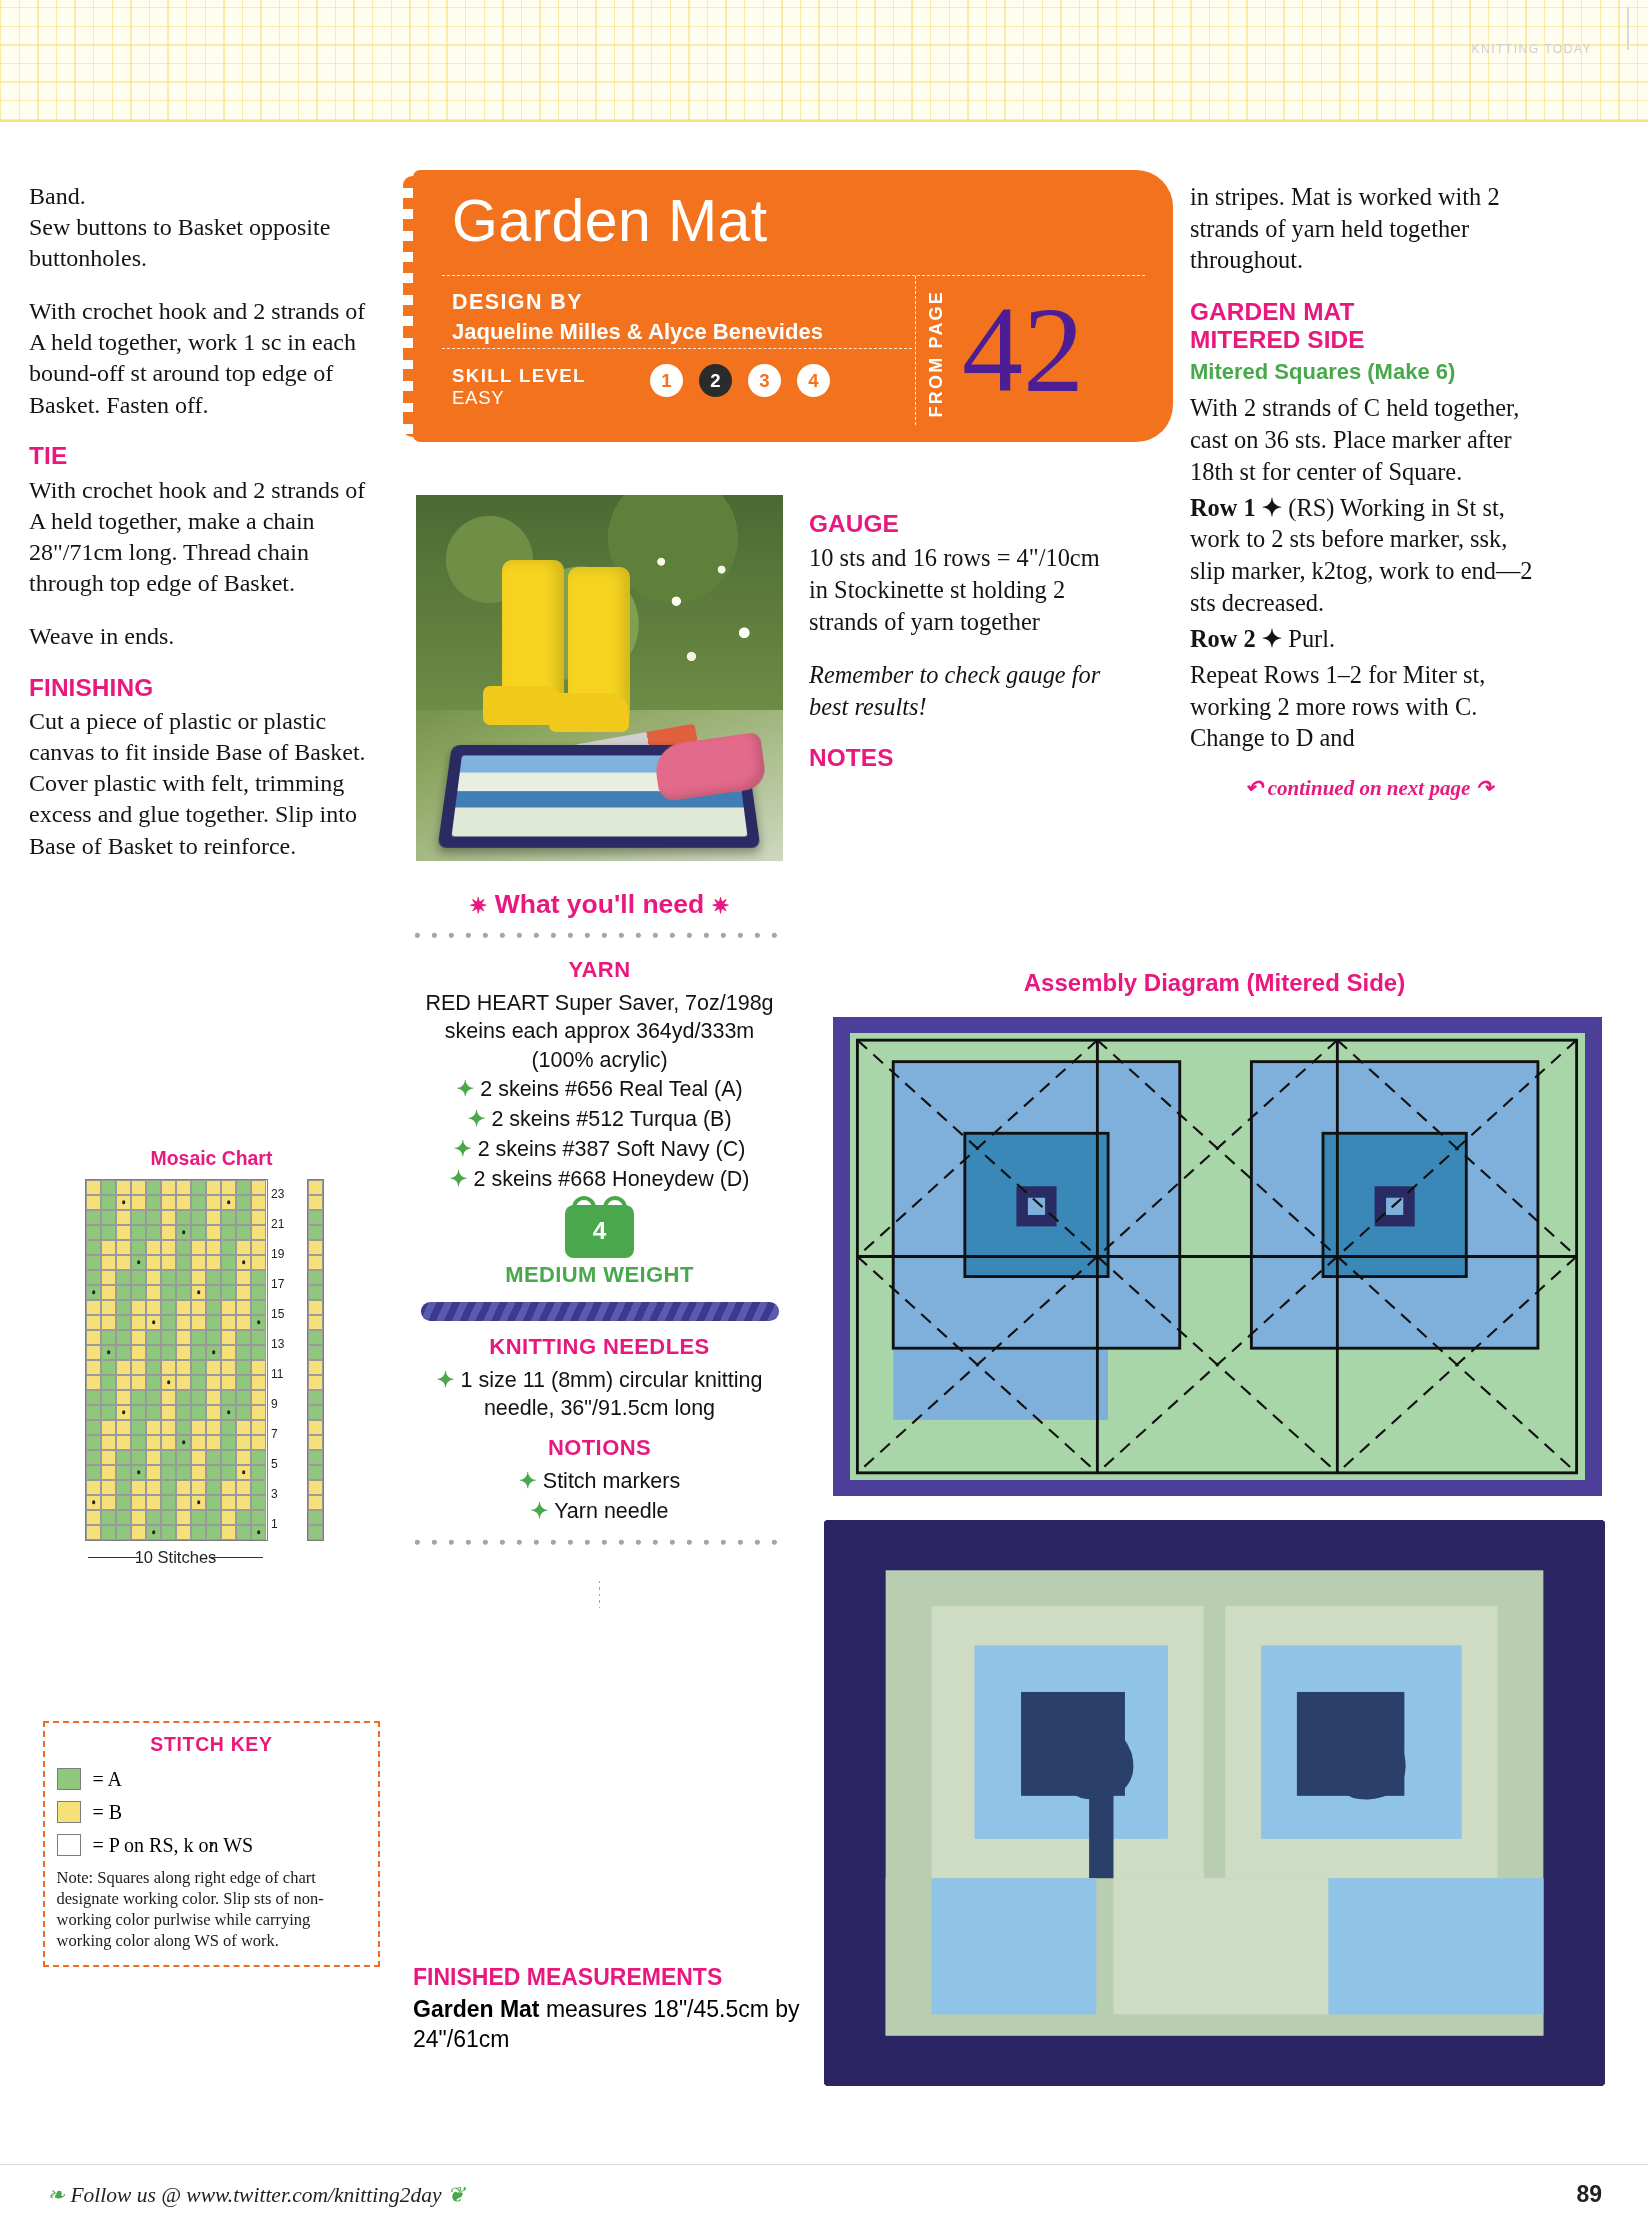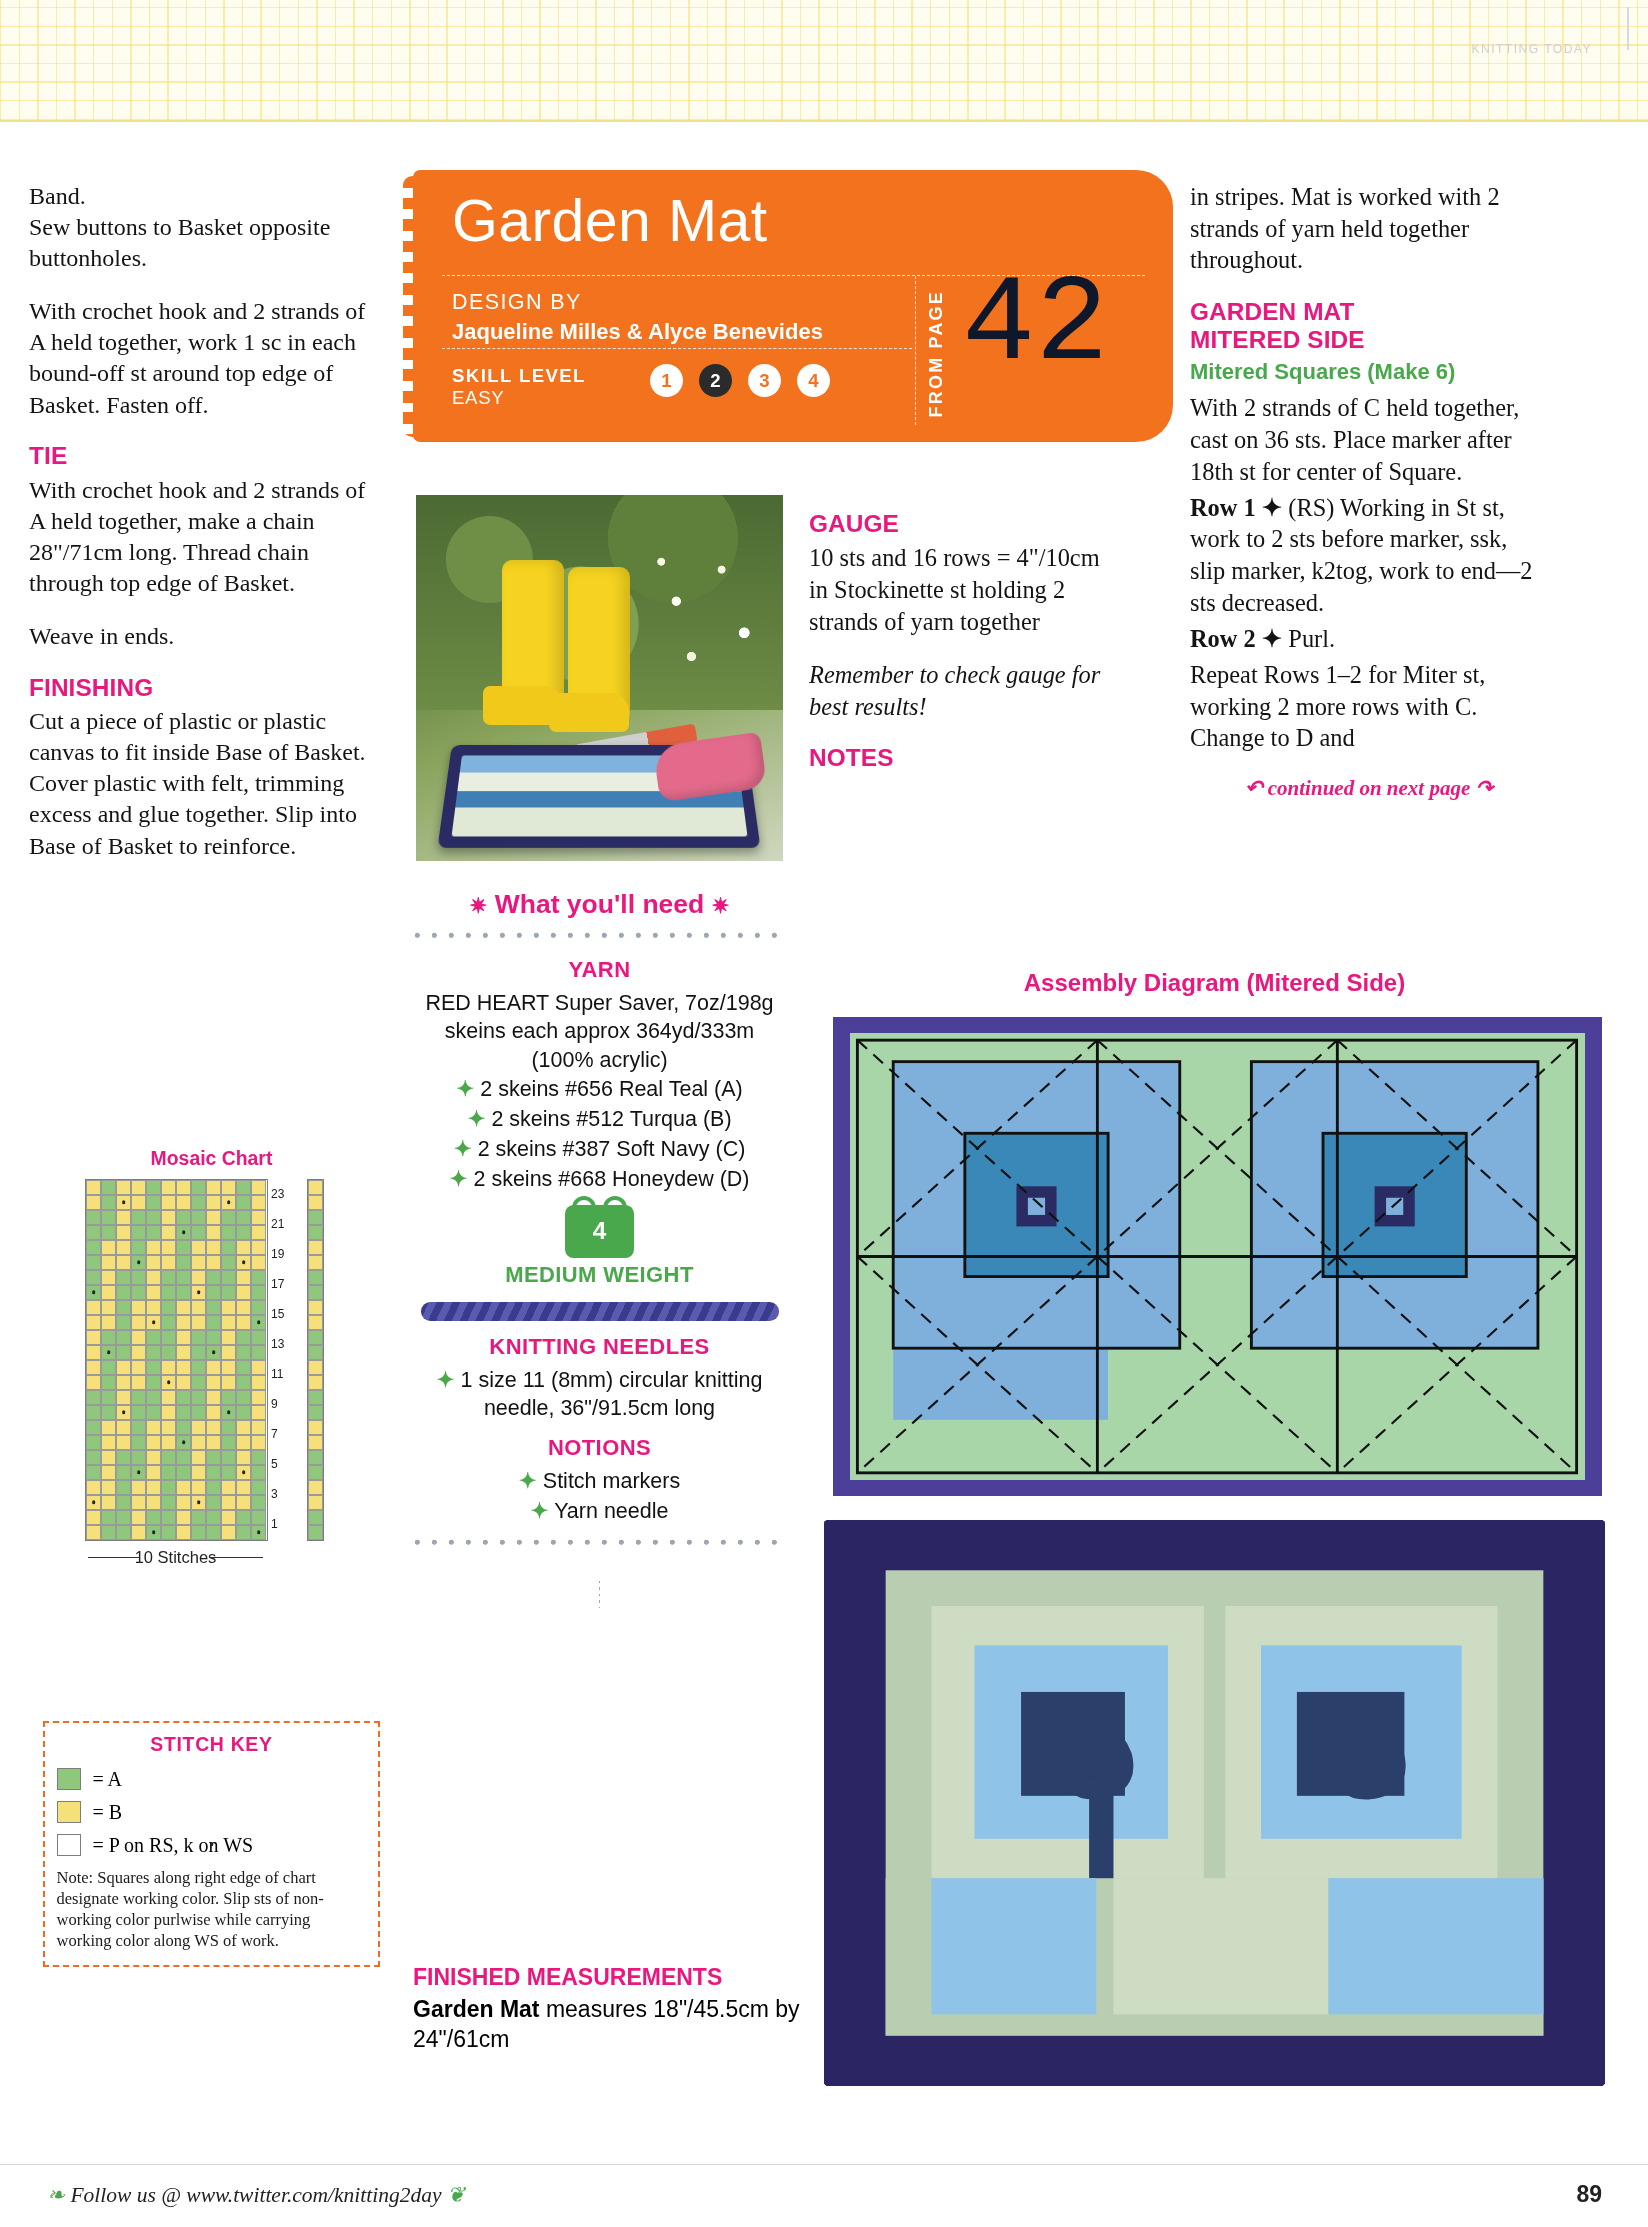--- a/index.html
+++ b/index.html
@@ -116,21 +116,21 @@
   }
   .banner .vrule{
     position:absolute;left:502px;top:106px;height:149px;border-left:1.4px dashed rgba(255,255,255,.85);
   }
   .banner .rule2{
     position:absolute;left:29px;top:178px;width:470px;border-top:1.4px dashed rgba(255,255,255,.85);
   }
   .design-by{
     position:absolute;left:39px;top:120px;font-family:"Liberation Sans",sans-serif;
   }
-  .design-by .lbl{font-size:21.5px;letter-spacing:1.4px;font-weight:normal;}
+  .design-by .lbl{font-size:21.5px;letter-spacing:1.4px;font-weight:bold;}
   .design-by .names{font-size:22px;font-weight:bold;margin-top:4.3px;}
   .skill{
     position:absolute;left:39px;top:195px;font-family:"Liberation Sans",sans-serif;
   }
   .skill .lbl{font-size:18.6px;font-weight:bold;letter-spacing:1.4px;}
   .skill .val{font-size:18.6px;letter-spacing:0.7px;}
   .dots{position:absolute;left:237px;top:194px;display:flex;gap:16px;}
   .dots span{
     width:33px;height:33px;border-radius:50%;background:#fff;color:#f2721d;
     font-family:"Liberation Sans",sans-serif;font-size:18.6px;font-weight:bold;
@@ -138,22 +138,22 @@
   }
   .dots span.on{background:#2b2b2b;color:#fff;}
   .frompage{
     position:absolute;left:513px;top:120px;width:32px;height:136px;
   }
   .frompage .t{
     font-family:"Liberation Sans",sans-serif;font-size:18px;font-weight:bold;
     letter-spacing:2.2px;writing-mode:vertical-rl;transform:rotate(180deg);
   }
   .pagenum{
-    position:absolute;left:549px;top:95px;font-size:122px;
-    font-family:Liberation Mono, monospace;color:#0f172a;line-height:1;
+    position:absolute;left:549px;top:119px;font-size:122px;
+    font-family:Liberation Serif, serif;color:#4c1d95;line-height:1;
   }
 
   
   .photo-boots{
     position:absolute;left:416px;top:495px;width:367px;height:366px;
     background:linear-gradient(160deg,#4e6d36 0%,#5f7f3f 30%,#8aa45d 55%,#cfd8c0 100%);
     overflow:hidden;
   }
   .pb-hedge{position:absolute;left:0;top:0;width:367px;height:215px;
     background:radial-gradient(circle at 20% 30%, #6f8f46 0 43px, transparent 44px),

